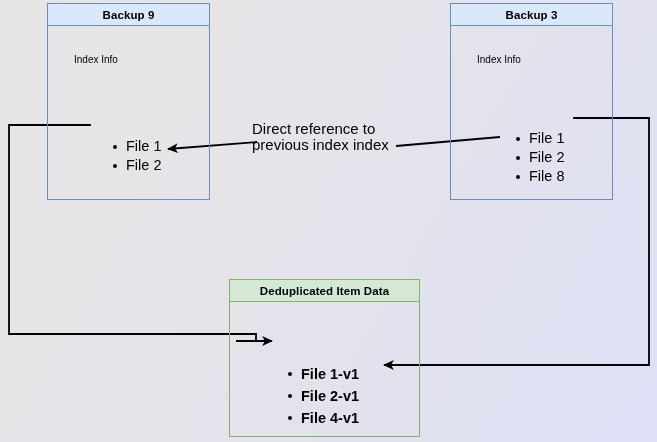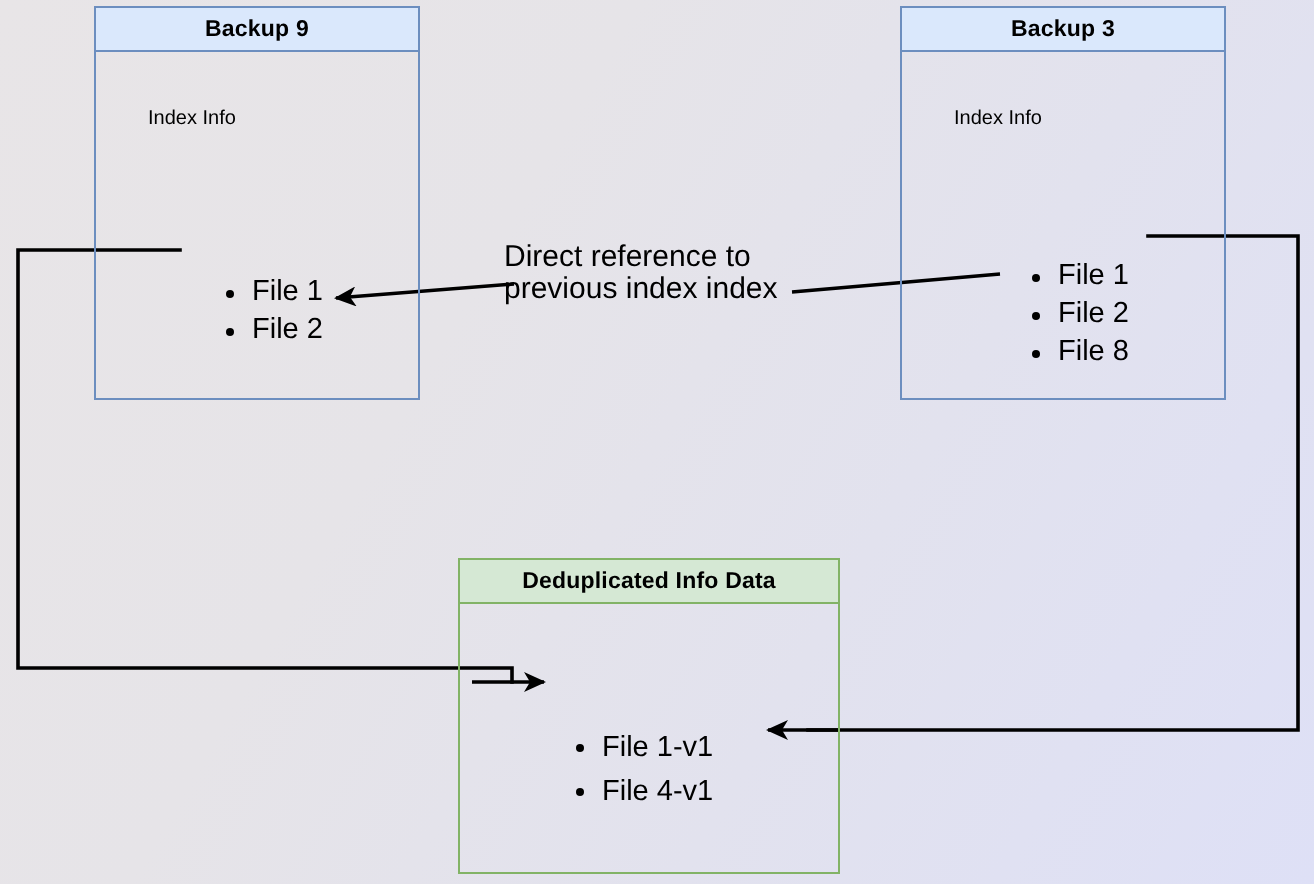--- a/index.html
+++ b/index.html
@@ -81,21 +81,21 @@
   
   #dedup {
     left: 229px; top: 279px; width: 191px; height: 158px;
     border-color: #82b366;
   }
   #dedup .box-header {
     background: #d5e8d4;
     border-bottom-color: #82b366;
   }
   #dedup .bullet-list { left: 40px; top: 45px; }
-  #dedup .bullet-list li { line-height: 22px; }
+  #dedup .bullet-list li { line-height: 22px; font-weight: bold; }
   #dedup .bullet-list li::before { top: 9px; }
 
   
   #center-label {
     position: absolute;
     left: 252px;
     top: 121px;
     width: 153px;
     text-align: left;
     font-size: 15px;
@@ -152,24 +152,25 @@
       <div class="box-subtitle">Index Info</div>
       <ul class="bullet-list">
         <li>File 1</li>
         <li>File 2</li>
         <li>File 8</li>
       </ul>
     </div>
   </div>
 
   <div class="box" id="dedup">
-    <div class="box-header">Deduplicated Info Data</div>
+    <div class="box-header">Deduplicated Item Data</div>
     <div class="box-body">
       <ul class="bullet-list">
         <li>File 1-v1</li>
+        <li>File 2-v1</li>
         <li>File 4-v1</li>
       </ul>
     </div>
   </div>
 
   <div id="center-label">
     <div>Direct reference to</div>
     <div>previous index index</div>
   </div>
 

